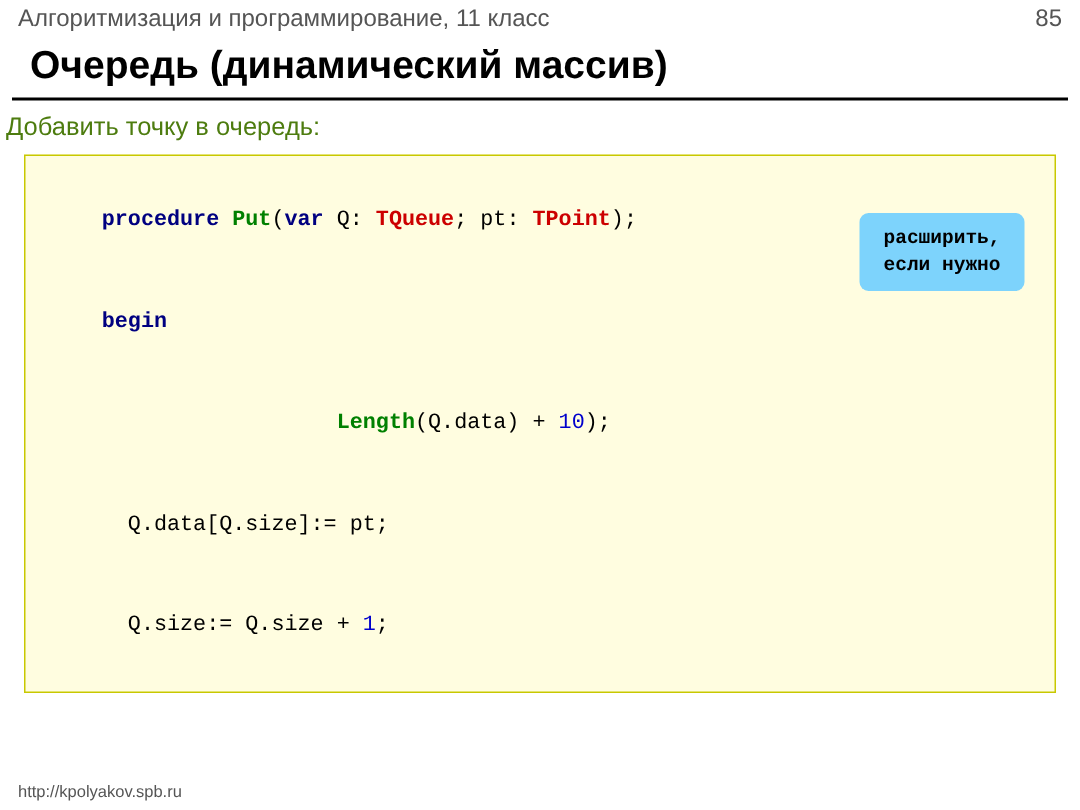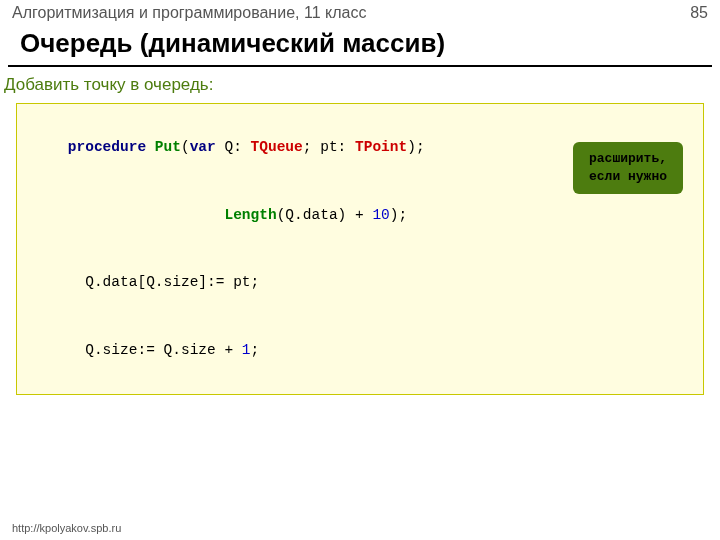--- a/index.html
+++ b/index.html
@@ -60,21 +60,21 @@
     .fn { color: #008000; font-weight: bold; }
     .type { color: #cc0000; font-weight: bold; }
     .num { color: #0000cc; }
     .plain { color: #000; }
 
     
     .tooltip-bubble {
       position: absolute;
       top: 38px;
       right: 20px;
-      background: #4d7c0f;
+      background: #7dd3fc;
       border-radius: 6px;
       padding: 8px 12px;
       font-size: 13px;
       font-weight: bold;
       color: #000;
       text-align: center;
       line-height: 1.4;
       min-width: 110px;
     }
 
@@ -101,20 +101,23 @@
 
 <div class="page-title">Очередь (динамический массив)</div>
 
 <div class="subtitle">Добавить точку в очередь:</div>
 
 <div class="code-area">
   <div class="code-line">
     <span class="kw">procedure </span><span class="fn">Put</span><span class="plain">(</span><span class="kw">var</span><span class="plain"> Q: </span><span class="type">TQueue</span><span class="plain">; pt: </span><span class="type">TPoint</span><span class="plain">);</span>
   </div>
   <div class="code-line">
+    <span class="kw">begin</span>
+  </div>
+  <div class="code-line">
     <span class="plain">                  </span><span class="fn">Length</span><span class="plain">(Q.data) + </span><span class="num">10</span><span class="plain">);</span>
   </div>
   <div class="code-line">
     <span class="plain">  Q.data[Q.size]:= pt;</span>
   </div>
   <div class="code-line">
     <span class="plain">  Q.size:= Q.size + </span><span class="num">1</span><span class="plain">;</span>
   </div>
 
   <div class="tooltip-bubble">

